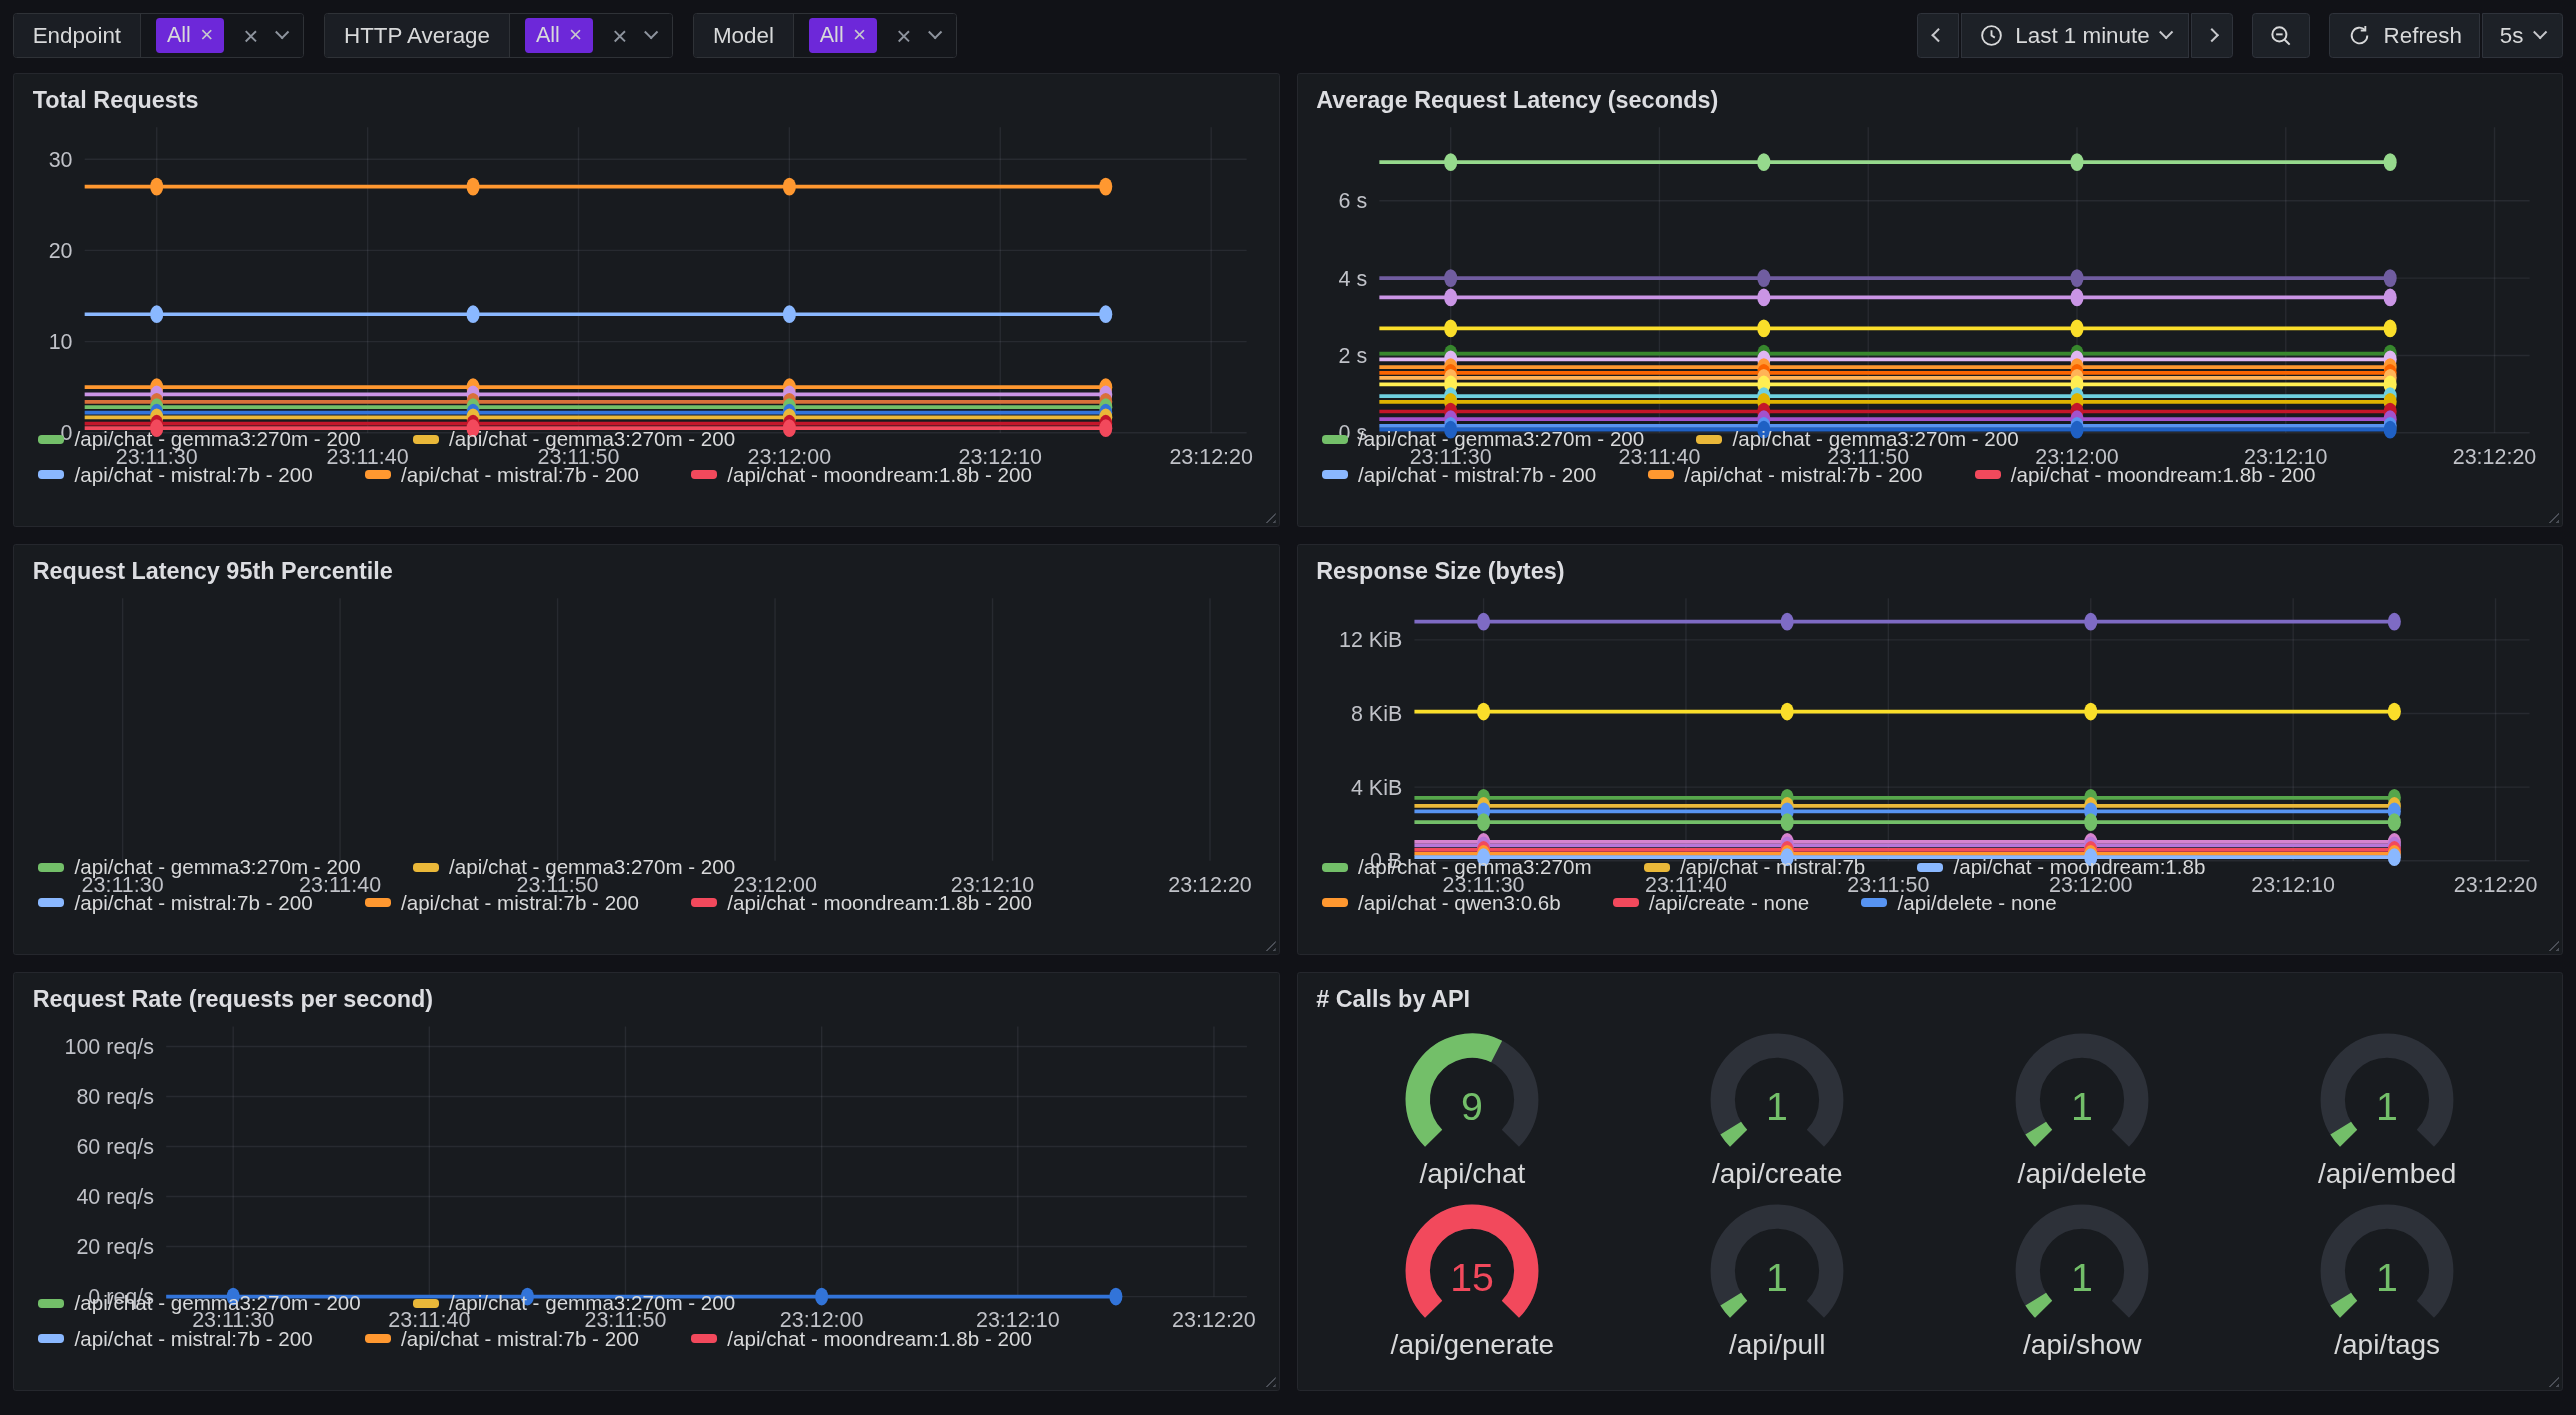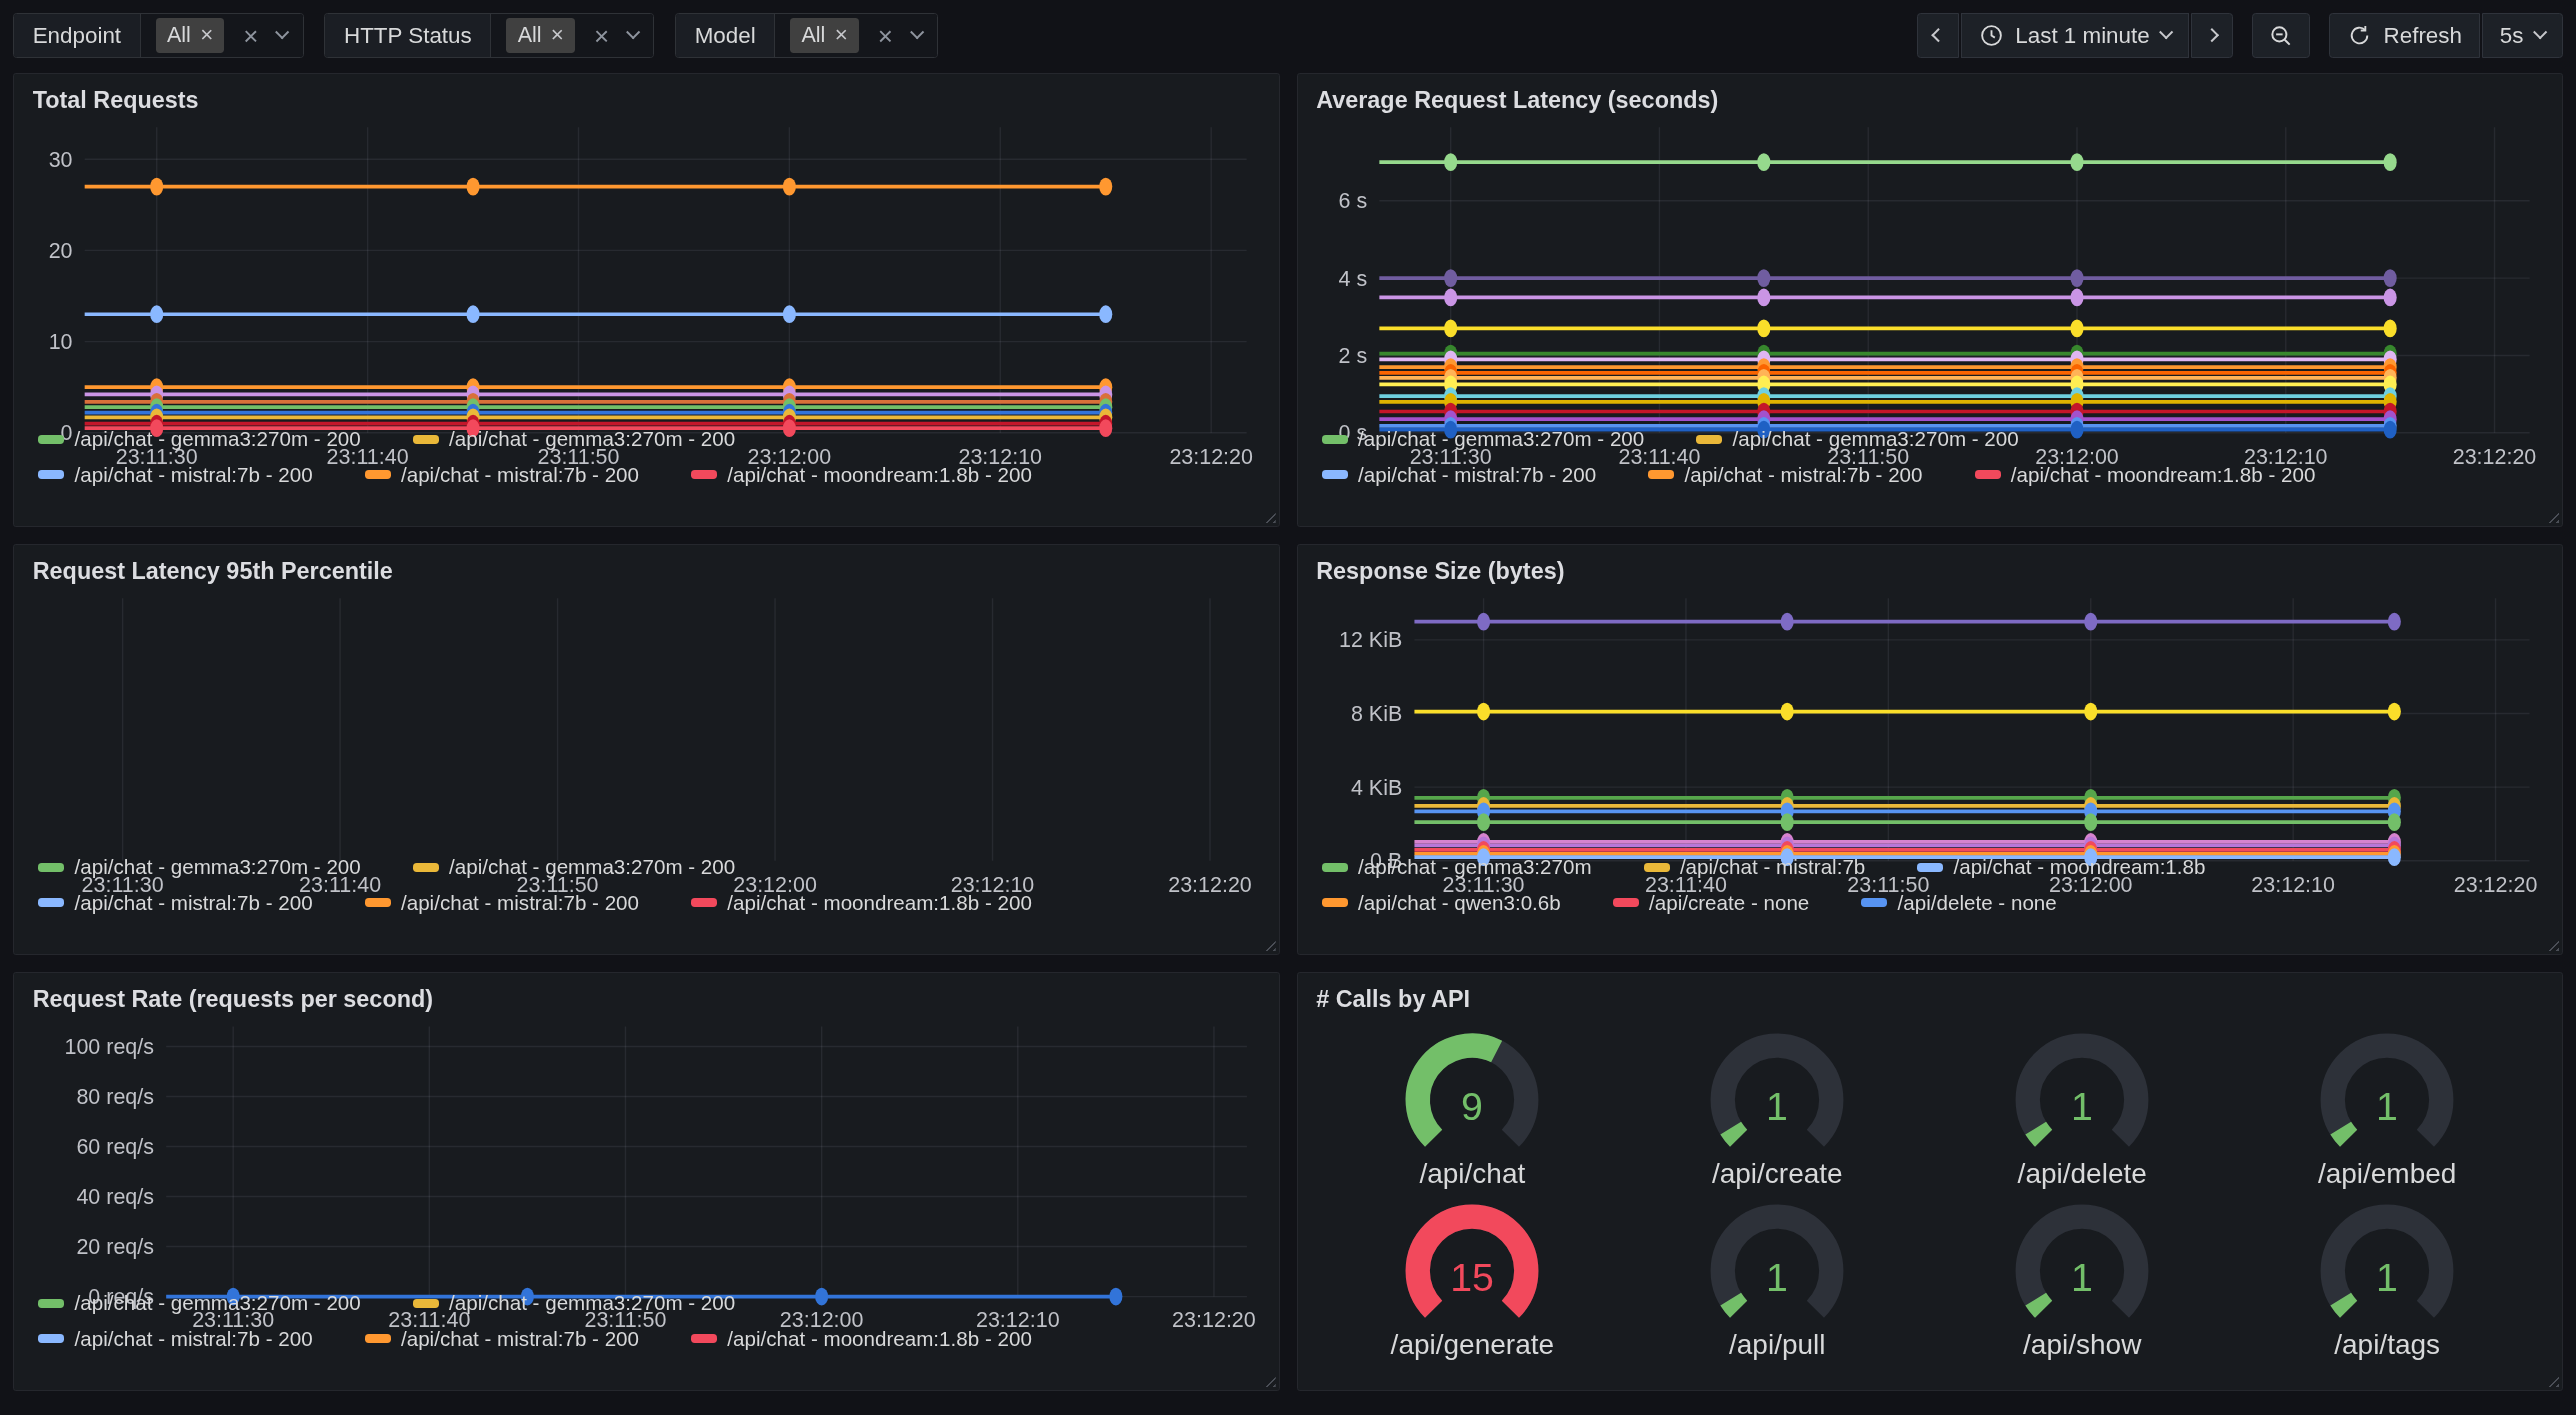--- a/index.html
+++ b/index.html
@@ -7,21 +7,21 @@
     font-family:"Liberation Sans", sans-serif; color:#D8D9DA; }
   .page { padding:13px 13px 15px; width:2576px; height:1415px; }
 
   
   .topbar { display:flex; justify-content:space-between; align-items:center; height:45px; margin-bottom:15px; }
   .filters { display:flex; gap:20.6px; }
   .fgroup { display:flex; height:45px; border:0.9px solid #2F3237; border-radius:3.7px; overflow:hidden; }
   .flabel { display:flex; align-items:center; padding:0 18.7px; background:#1B1E24; font-size:22.4px; color:#D8D9DA;
             border-right:0.9px solid #2F3237; }
   .fvalue { display:flex; align-items:center; gap:17px; padding:0 15px; background:#14161B; }
-  .chip { display:flex; align-items:center; gap:9.3px; background:#404040; border-radius:3.7px; padding:4.7px 11.2px;
+  .chip { display:flex; align-items:center; gap:9.3px; background:#6d28d9; border-radius:3.7px; padding:4.7px 11.2px;
           font-size:21.5px; color:#D8D9DA; cursor:pointer; }
   .chipx { color:#C7C8CC; font-size:22.4px; line-height:1; }
   .fx { color:#8E949E; font-size:26px; line-height:1; cursor:pointer; padding:0 1.9px; }
   .chev { display:inline-block; width:10.3px; height:10.3px; border-right:2.8px solid #8E949E; border-bottom:2.8px solid #8E949E; }
   .chev.down  { transform:rotate(45deg) translate(-1.9px,-1.9px); }
   .chev.left  { transform:rotate(135deg); }
   .chev.right { transform:rotate(-45deg); }
   .chev.lite { border-color:#C7C8CC; }
 
   .timebar { display:flex; gap:19px; align-items:center; }
@@ -68,21 +68,21 @@
         <div class="fvalue">
           <span class="chip">
             <span>All</span>
             <span class="chipx">×</span>
           </span>
           <span class="fx">×</span>
           <span class="chev down"></span>
         </div>
       </div>
       <div class="fgroup">
-        <div class="flabel">HTTP Status</div>
+        <div class="flabel">HTTP Average</div>
         <div class="fvalue">
           <span class="chip">
             <span>All</span>
             <span class="chipx">×</span>
           </span>
           <span class="fx">×</span>
           <span class="chev down"></span>
         </div>
       </div>
       <div class="fgroup">

